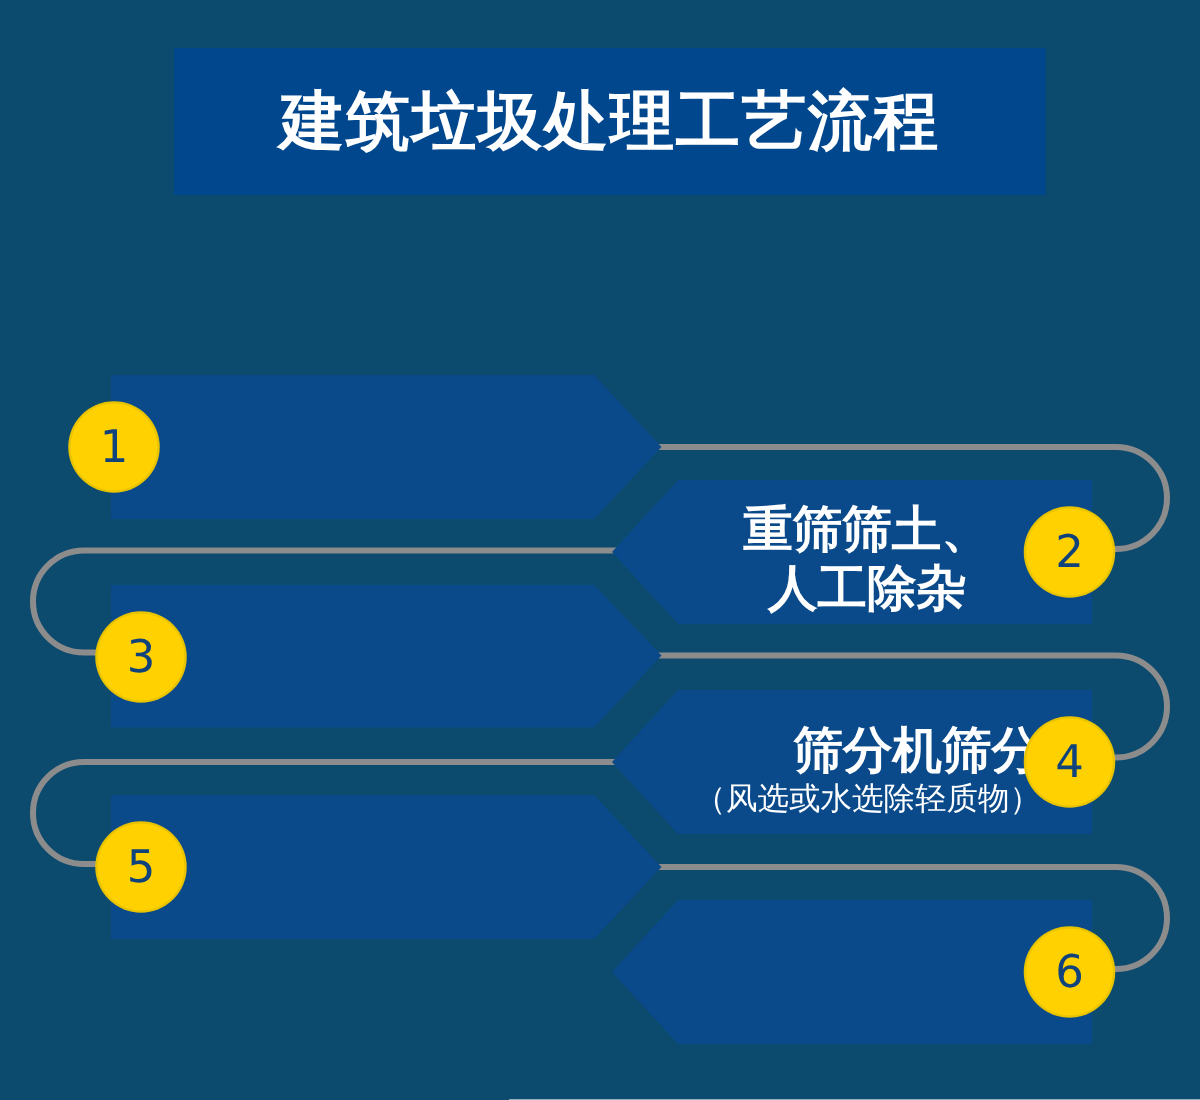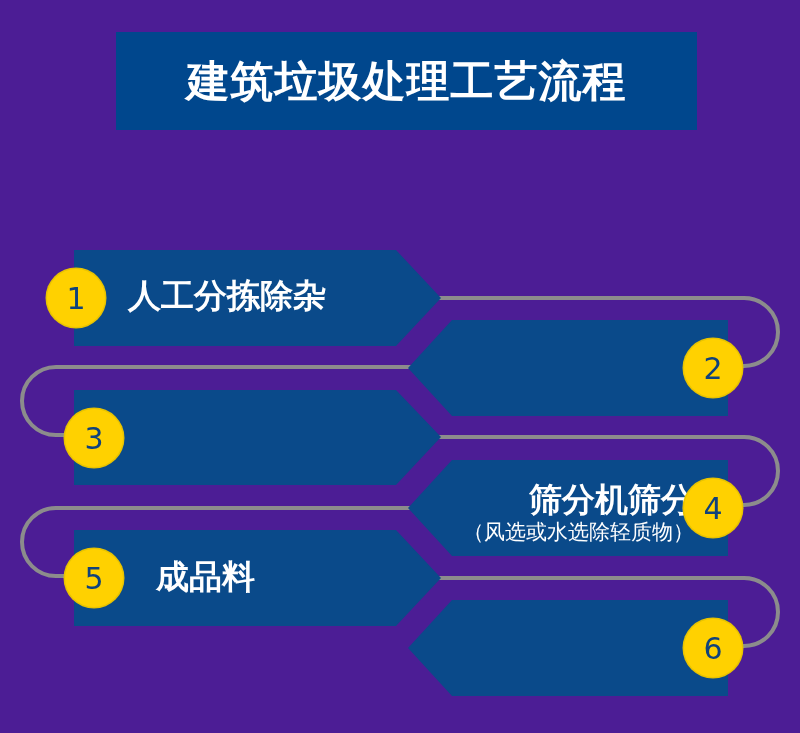--- a/index.html
+++ b/index.html
@@ -4,21 +4,21 @@
 <style>
   html, body {
     margin: 0;
     padding: 0;
     background: #ffffff;
   }
   #page {
     position: relative;
     width: 800px;
     height: 733px;
-    background: #4c1d95;
+    background: #0c4a6e;
     overflow: hidden;
     font-family: "DejaVu Sans", "Liberation Sans", sans-serif;
   }
 
   
   #title-bar {
     position: absolute;
     left: 116px;
     top: 32px;
     width: 581px;
@@ -124,34 +124,32 @@
       <path d="M 74 390 H 396 L 441 437 L 396 485 H 74 Z"></path>
 
       <path d="M 452 460 H 728 V 556 H 452 L 408 508 Z"></path>
 
       <path d="M 74 530 H 396 L 441 578 L 396 626 H 74 Z"></path>
 
       <path d="M 452 600 H 728 V 696 H 452 L 408 648 Z"></path>
     </g>
   </svg>
 
-  <div class="step-label align-left" style="left:128px; top:277px;">
-    <span class="main">人工分拣除杂</span>
+
+  <div class="step-label align-center" style="left:478px; top:334px; width:200px;">
+    <span class="main">重筛筛土、</span>
+    <span class="main">人工除杂</span>
   </div>
-
 
 
   <div class="step-label align-center" style="left:458px; top:481px; width:236px;text-align:right;">
     <span class="main">筛分机筛分</span>
     <span class="sub">（风选或水选除轻质物）</span>
   </div>
 
-  <div class="step-label align-left" style="left:156px; top:558px;">
-    <span class="main">成品料</span>
-  </div>
 
 
   <div class="badge" style="left:47px;  top:269px;">1</div>
   <div class="badge" style="left:684px; top:339px;">2</div>
   <div class="badge" style="left:65px;  top:409px;">3</div>
   <div class="badge" style="left:684px; top:479px;">4</div>
   <div class="badge" style="left:65px;  top:549px;">5</div>
   <div class="badge" style="left:684px; top:619px;">6</div>
 
 </div>

